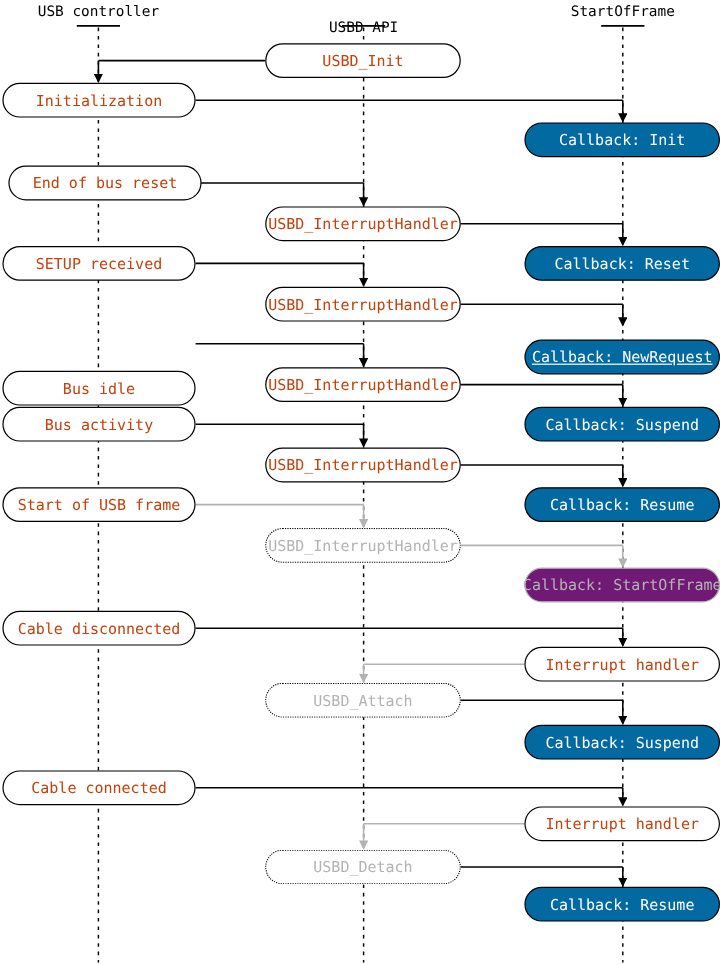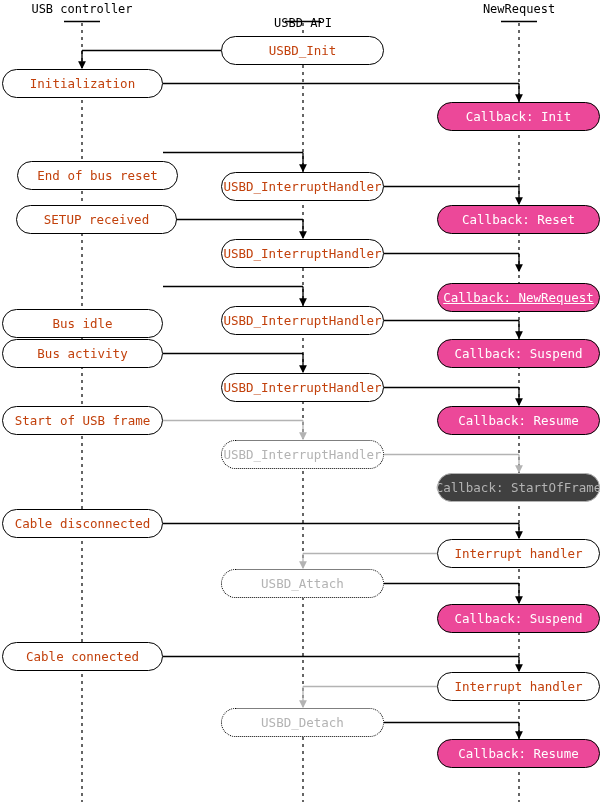--- a/index.html
+++ b/index.html
@@ -44,31 +44,31 @@
     font-size: 12.5px;
     letter-spacing: 0px;
     white-space: nowrap;
     border-radius: 999px;
     background: #ffffff;
     color: #c2410c;
     border: 1.3px solid #000000;
     height: 29px;
   }
   .node.dark {
-    background: #ec4899;
+    background: #0369a1;
     color: #ffffff;
     border: 1.3px solid #000000;
   }
   .node.ghost-dotted {
     background: #ffffff;
     color: #b3b3b3;
     border: 1.6px dotted #000000;
   }
   .node.ghost-solid {
-    background: #404040;
+    background: #701a75;
     color: #b3b3b3;
     border: 1.3px solid #b3b3b3;
   }
 </style>
 </head>
 <body>
 
 <div id="diagram-root">
 
   <svg id="diagram-svg" viewBox="0 0 600 804" xmlns="http://www.w3.org/2000/svg">
@@ -160,29 +160,29 @@
         <g>
           <path d="M 384 722.5 L 519 722.5" stroke="#000000" stroke-width="1.3" fill="none"></path>
           <path d="M 519 722.5 L 519 738" stroke="#000000" stroke-width="1.3" fill="none" marker-end="url(#arrow-black)"></path>
         </g>
       </g>
   </svg>
 
   <div id="titles-layer">
       <div class="col-title" style="left: 82px; top: 2px;">USB controller</div>
       <div class="col-title" style="left: 303px; top: 16px; text-align: center;">USBD API</div>
-      <div class="col-title" style="left: 519px; top: 2px;">NewRequest</div>
+      <div class="col-title" style="left: 519px; top: 2px;">StartOfFrame</div>
     </div>
   <div id="nodes-layer">
       <div class="node" style="left: 221px; top: 36px; width: 163px;">USBD_Init</div>
       <div class="node" style="left: 2px; top: 69px; width: 161px;">Initialization</div>
       <div class="node dark" style="left: 437px; top: 102px; width: 163px;">Callback: Init</div>
-      <div class="node" style="left: 17px; top: 138px; width: 161px; margin-top: 23px;">End of bus reset</div>
+      <div class="node" style="left: 7px; top: 138px; width: 161px;">End of bus reset</div>
       <div class="node" style="left: 221px; top: 172px; width: 163px;">USBD_InterruptHandler</div>
-      <div class="node" style="left: 16px; top: 205px; width: 161px; text-align: center;">SETUP received</div>
+      <div class="node" style="left: 2px; top: 205px; width: 161px; text-align: center;">SETUP received</div>
       <div class="node dark" style="left: 437px; top: 205px; width: 163px; text-align: right;">Callback: Reset</div>
       <div class="node" style="left: 221px; top: 239px; width: 163px;">USBD_InterruptHandler</div>
       <div class="node" style="left: 2px; top: 272px; width: 161px; margin-top: 37px;">Bus idle</div>
       <div class="node dark" style="left: 437px; top: 283px; width: 163px; text-decoration: underline;">Callback: NewRequest</div>
       <div class="node" style="left: 221px; top: 306px; width: 163px;">USBD_InterruptHandler</div>
       <div class="node" style="left: 2px; top: 339px; width: 161px;">Bus activity</div>
       <div class="node dark" style="left: 437px; top: 339px; width: 163px;">Callback: Suspend</div>
       <div class="node" style="left: 221px; top: 373px; width: 163px;">USBD_InterruptHandler</div>
       <div class="node" style="left: 2px; top: 406px; width: 161px;">Start of USB frame</div>
       <div class="node dark" style="left: 437px; top: 406px; width: 163px;">Callback: Resume</div>

